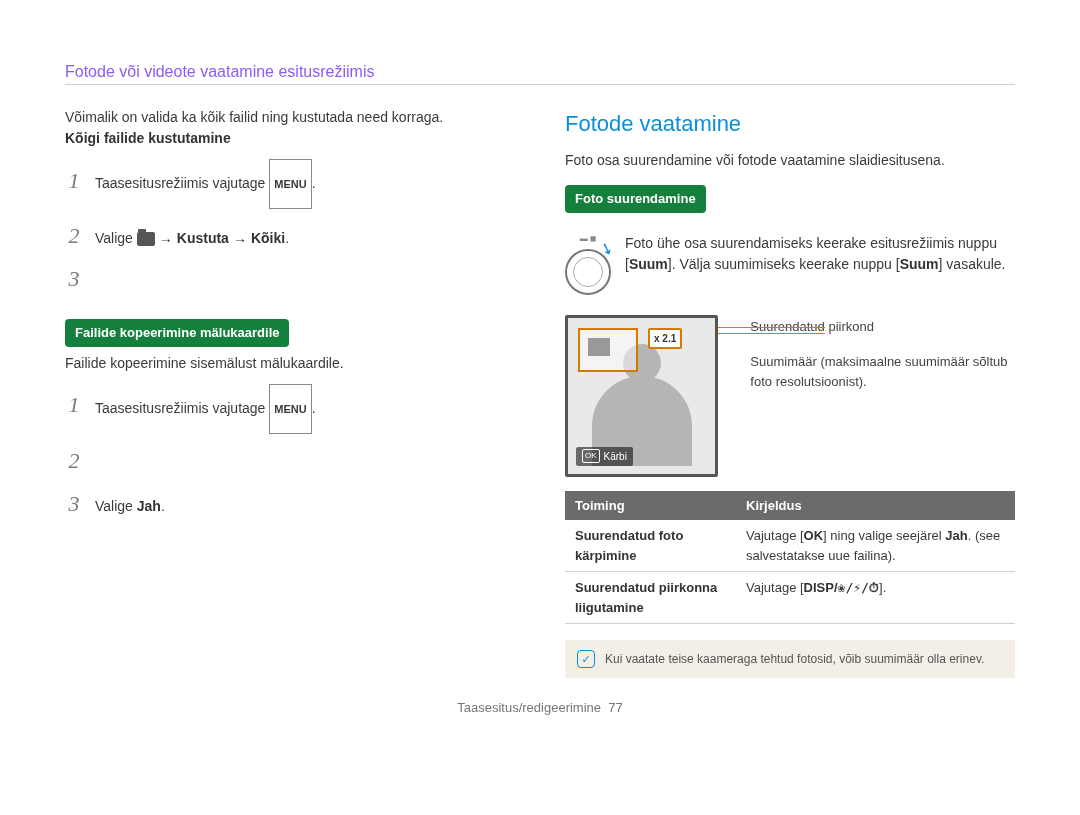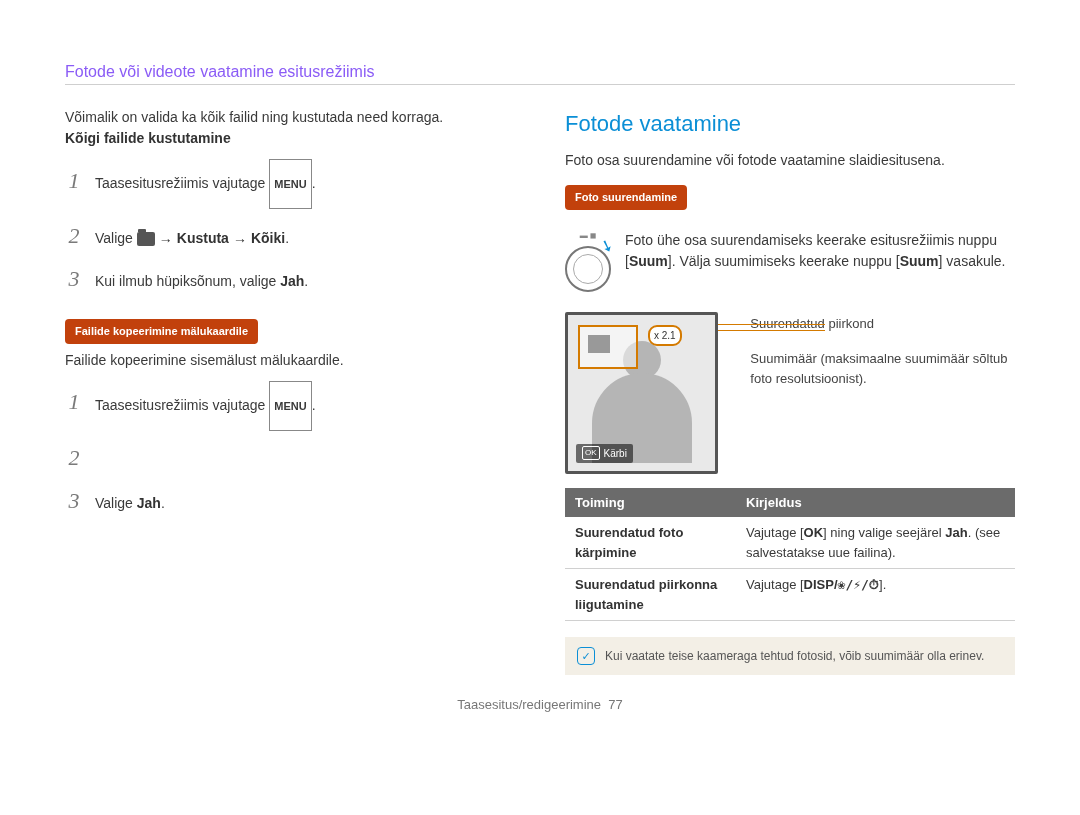--- a/index.html
+++ b/index.html
@@ -25,25 +25,25 @@
   }
   .col {
     flex: 1;
   }
   .subhead-bold {
     font-weight: bold;
     color: #333;
   }
   .pill {
     display: inline-block;
-    background: #c2410c;
+    background: #15803d;
     color: #fff;
     border-radius: 4px;
     padding: 4px 10px;
-    font-size: 11px;
+    font-size: 13px;
     font-weight: bold;
     margin: 14px 0 6px 0;
   }
   .step {
     display: flex;
     align-items: baseline;
     gap: 12px;
     margin: 10px 0;
   }
   .step-num {
@@ -170,23 +170,23 @@
     width: 22px; height: 18px;
     background: #999;
   }
   .zoom-badge {
     position: absolute;
     top: 10px; left: 80px;
     border: 2px solid #d47a00;
     background: #fff;
     color: #333;
     font-size: 10px;
-    font-weight: normal;
+    font-weight: bold;
     padding: 1px 4px;
-    border-radius: 9px;
+    border-radius: 2px;
   }
   .crop-bar {
     position: absolute;
     bottom: 8px; left: 8px;
     background: rgba(0,0,0,0.55);
     color: #fff;
     font-size: 10px;
     padding: 2px 6px;
     border-radius: 2px;
     display: flex;
@@ -291,23 +291,20 @@
       </div>
     </div>
     <div class="step">
       <div class="step-num">2</div>
       <div class="step-text">
         <span>Valige </span><span class="icon-folder"></span><span class="subhead-bold"><span class="arrow">→</span><span>Kustuta</span><span class="arrow">→</span><span>Kõiki</span></span><span>.</span>
       </div>
     </div>
     <div class="step">
       <div class="step-num">3</div>
-      <div class="step-text">
-        <span>Kui ilmub hüpiksõnum, valige </span><span class="subhead-bold">Jah</span><span>.</span>
-      </div>
     </div>
 
     <div class="pill">Failide kopeerimine mälukaardile</div>
     <div>Failide kopeerimine sisemälust mälukaardile.</div>
 
     <div class="step">
       <div class="step-num">1</div>
       <div class="step-text">
         <span>Taasesitusrežiimis vajutage </span><span class="key">MENU</span><span>.</span>
       </div>

